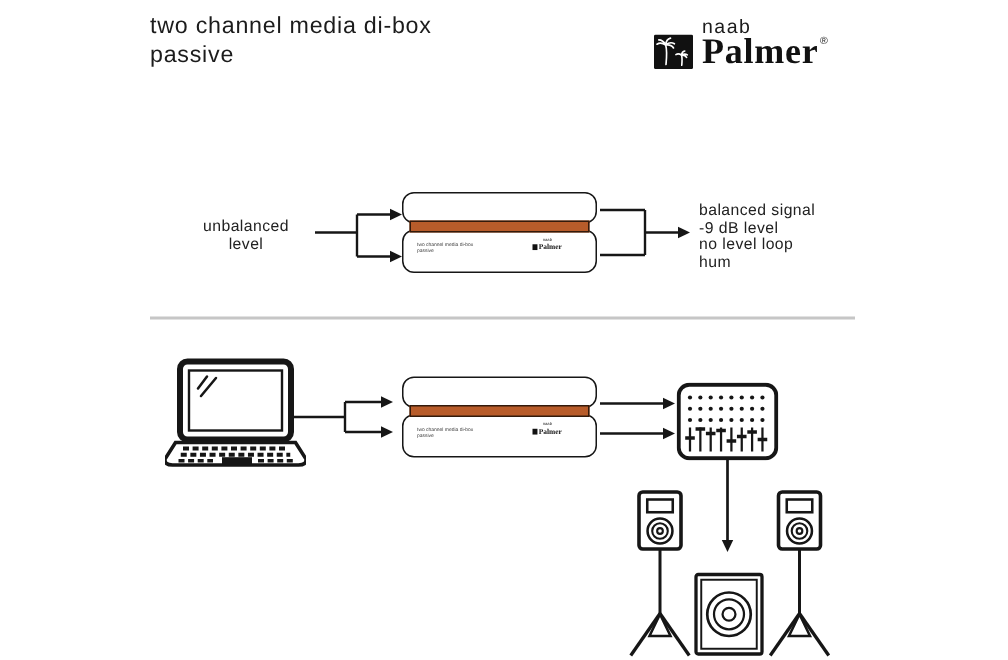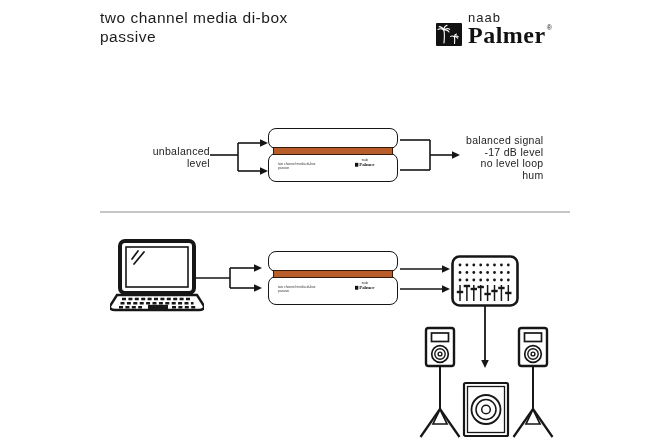--- a/index.html
+++ b/index.html
@@ -11,22 +11,22 @@
          letter-spacing:0.5px;color:#1c1c1c;}
   
   .logo{position:absolute;left:436px;top:11px;display:flex;align-items:flex-end;gap:6px;}
   .logo-col{display:flex;flex-direction:column;}
   .naab{font-size:13px;line-height:13px;letter-spacing:1px;color:#1c1c1c;}
   .palmer-row{display:flex;align-items:flex-start;}
   .palmer{font-family:"Liberation Serif",serif;font-weight:bold;font-size:24px;
           line-height:22px;letter-spacing:0.5px;color:#111;}
   .reg{font-size:7px;line-height:8px;margin-left:1px;}
   
-  .lbl{position:absolute;font-size:10.5px;line-height:11.5px;letter-spacing:0.3px;color:#222;text-align:right;}
-  .lbl-unbalanced{left:118px;top:146px;width:92px;text-align:right;}
+  .lbl{position:absolute;font-size:10.5px;line-height:11.5px;letter-spacing:0.3px;color:#222;}
+  .lbl-unbalanced{left:118px;top:146px;width:92px;text-align:center;}
   .lbl-balanced{left:466px;top:135px;}
   
   .divider{position:absolute;left:100px;top:211px;width:470px;height:2px;background:#c6c6c6;}
   
   .dibox{position:absolute;width:132px;height:54px;}
   .dibox-lid{position:absolute;left:0;top:0;width:130px;height:21px;border:1.6px solid #161616;
              border-radius:8px;background:#fff;box-sizing:border-box;}
   .dibox-body{position:absolute;left:0;top:25px;width:130px;height:29px;border:1.6px solid #161616;
               border-radius:8px;background:#fff;box-sizing:border-box;}
   .dibox-panel{position:absolute;left:5px;top:19px;width:120px;height:8px;background:#b85c2a;
@@ -107,21 +107,21 @@
       <line x1="0" y1="6" x2="30" y2="6"></line>
       <line x1="0" y1="36" x2="30" y2="36"></line>
       <line x1="30" y1="6" x2="30" y2="36"></line>
       <line x1="30" y1="21" x2="53" y2="21"></line>
     </g>
     <polygon points="60,21 52,17.2 52,24.8" fill="#161616"></polygon>
   </svg>
 
   <div class="lbl lbl-balanced">
     <div>balanced signal</div>
-    <div>-17 dB level</div>
+    <div>-9 dB level</div>
     <div>no level loop</div>
     <div>hum</div>
   </div>
 
   <div class="divider"></div>
 
   <svg style="left:110px;top:238px" width="94" height="76" viewBox="0 0 94 76">
     <rect x="10" y="3" width="74" height="52" rx="5" fill="#fff" stroke="#161616" stroke-width="4"></rect>
     <rect x="16" y="9" width="62" height="40" fill="#fff" stroke="#161616" stroke-width="1.6"></rect>
     <path d="M22,21 L28,13 M24,26 L34,14" stroke="#161616" stroke-width="1.7" stroke-linecap="round" fill="none"></path>

